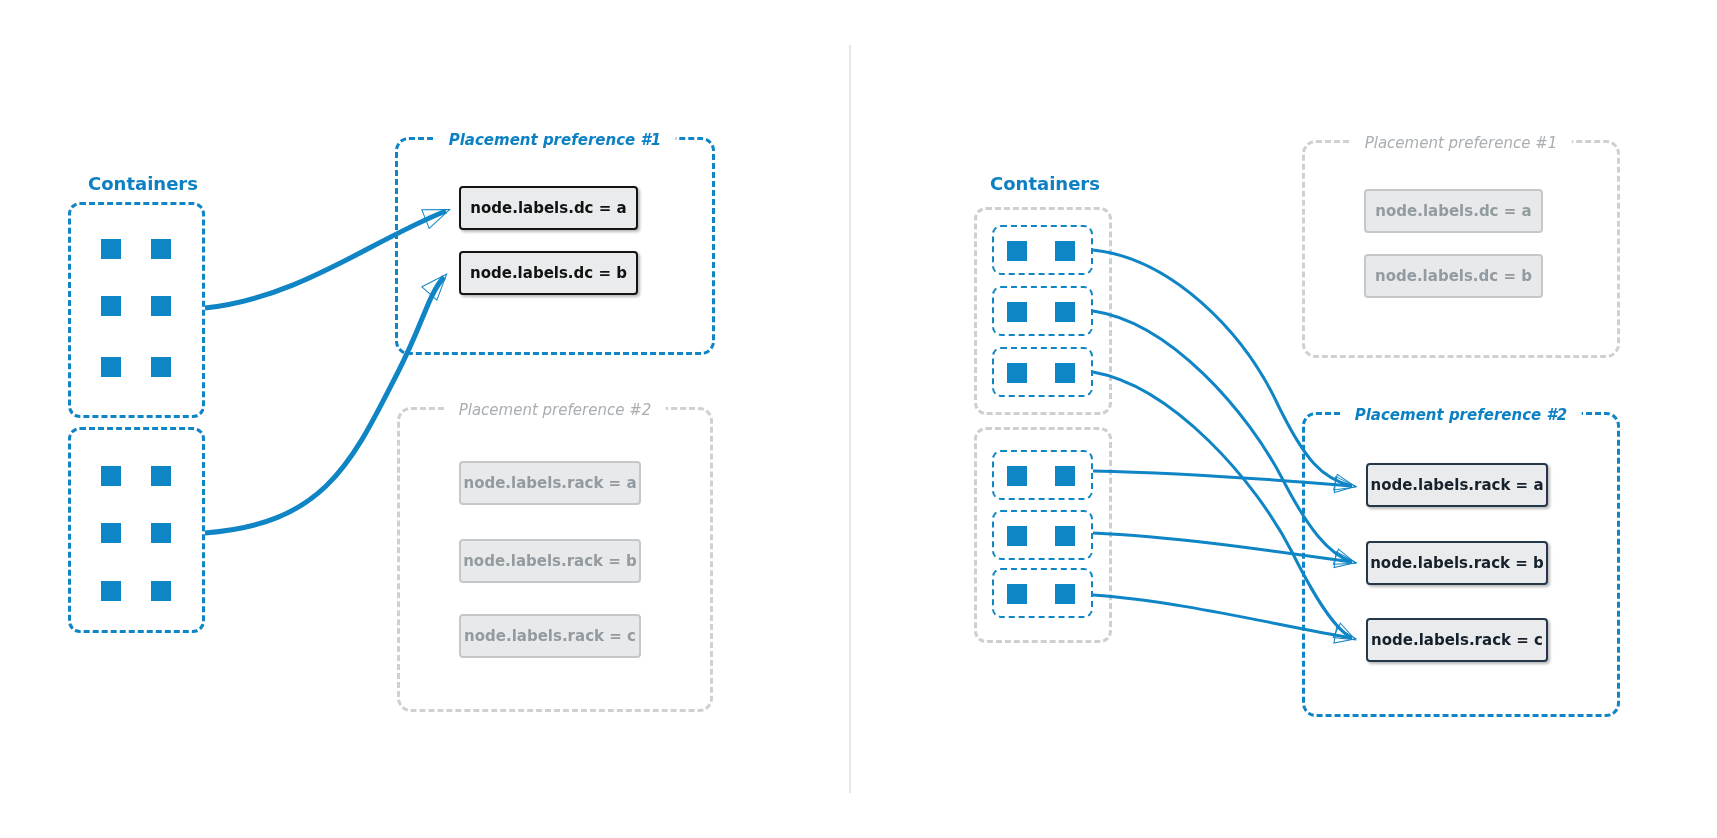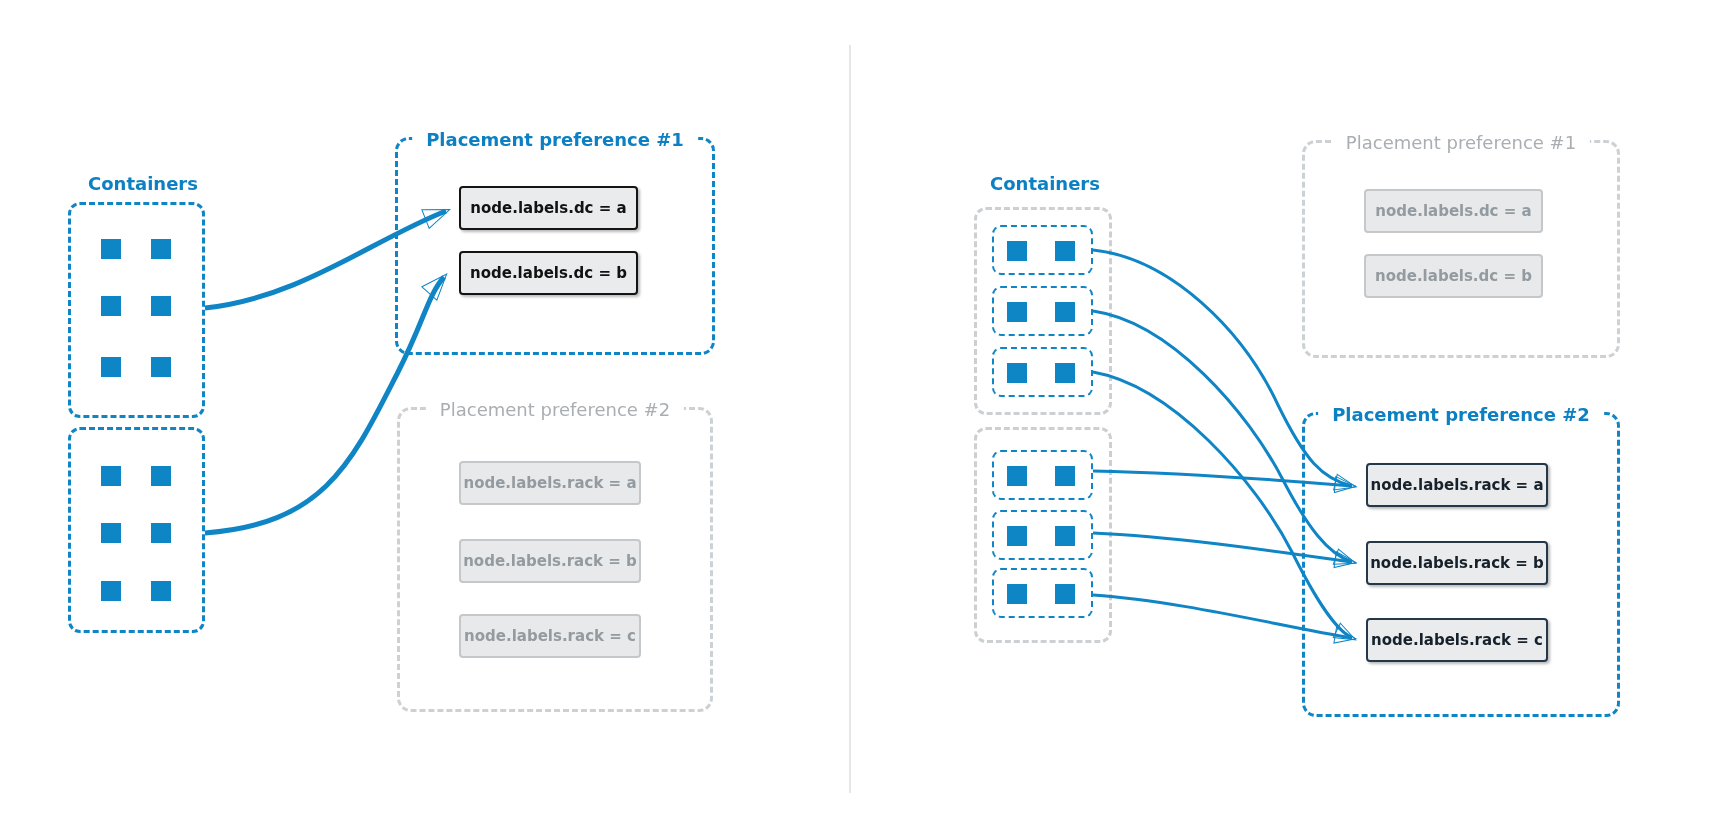--- a/index.html
+++ b/index.html
@@ -13,21 +13,21 @@
   
   .group-blue{border:3px dashed #0f85c5;border-radius:12px;}
   .group-gray{border:3px dashed #ccd0d3;border-radius:12px;}
   .inner-blue{border:2.5px dashed #0f85c5;border-radius:9px;}
   
   .ppbox{border-radius:14px;}
   .ppbox.active{border:3px dashed #0f85c5;}
   .ppbox.inactive{border:3px dashed #cdd1d4;}
   .pptitle{
     position:absolute;top:-13px;left:50%;transform:translateX(-50%);
-    background:#ffffff;padding:0 14px;white-space:nowrap;font-size:18px;line-height:26px;
+    background:#ffffff;padding:0 14px;white-space:nowrap;font-size:15px;line-height:26px;font-style:italic;
   }
   .ppbox.active .pptitle{color:#0c80c2;font-weight:bold;}
   .ppbox.inactive .pptitle{color:#a9aeb2;font-weight:normal;}
   
   .lbox{
     border-radius:4px;text-align:center;font-size:15px;font-weight:bold;white-space:nowrap;
     display:flex;align-items:center;justify-content:center;
   }
   .lbox.active-l{background:#e9ebec;border:2px solid #141414;color:#121212;box-shadow:2px 2px 3px rgba(0,0,0,0.28);}
   .lbox.active-r{background:#e9ebec;border:2px solid #24384a;color:#17212b;box-shadow:2px 2px 3px rgba(0,0,0,0.28);}

